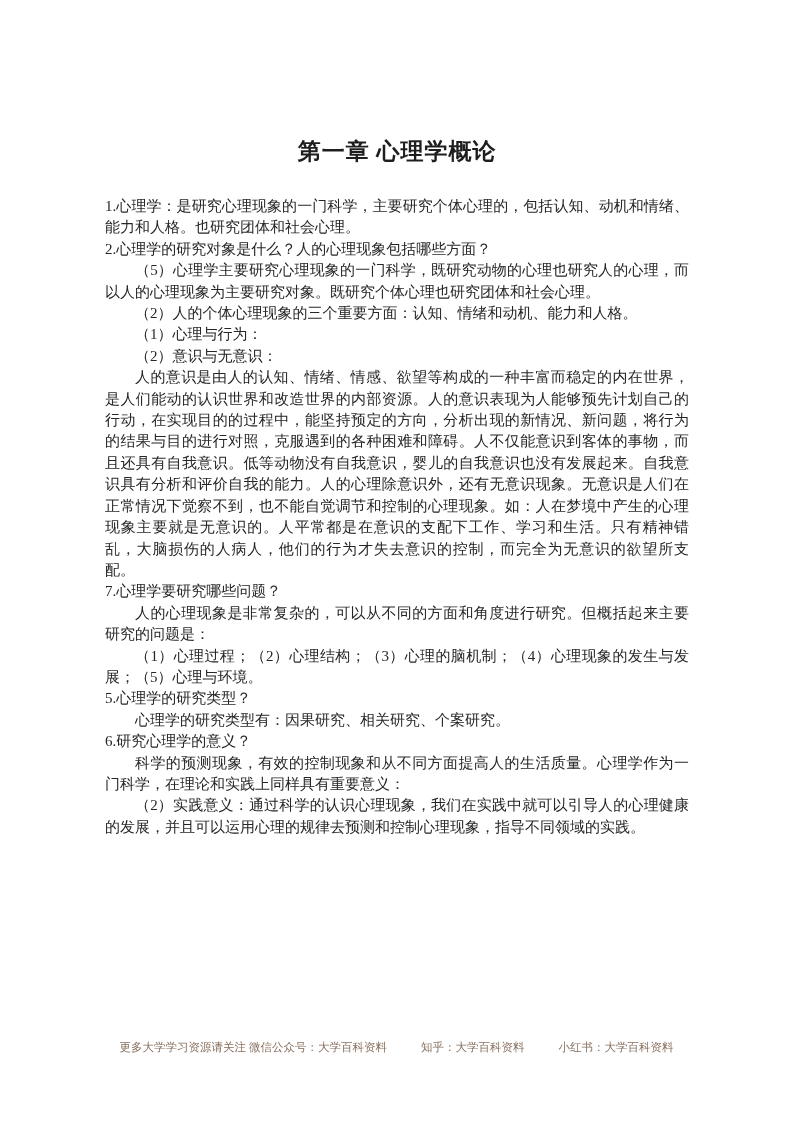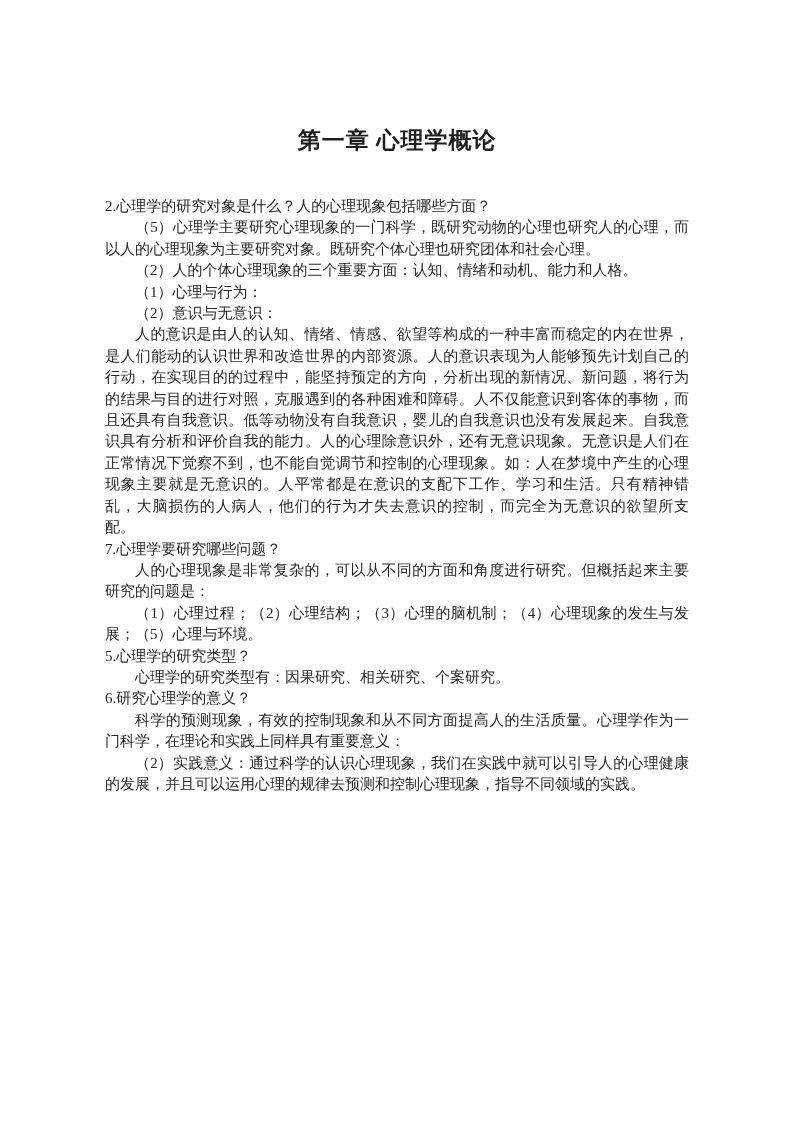--- a/index.html
+++ b/index.html
@@ -10,21 +10,21 @@
   .page {
     position: relative;
     width: 793px;
     height: 1122px;
     background: #ffffff;
     overflow: hidden;
     font-family: "Liberation Serif", "DejaVu Serif", serif;
   }
   .doc-title {
     position: absolute;
-    top: 110px;
+    top: 121px;
     left: 105px;
     width: 584px;
     text-align: center;
     font-size: 23px;
     font-weight: bold;
     color: #1e1e1e;
     letter-spacing: 1px;
     white-space: nowrap;
   }
   .doc-content {
@@ -58,30 +58,36 @@
   }
 </style>
 </head>
 <body>
 
 <div class="page">
 
   <h1 class="doc-title">第一章 心理学概论</h1>
 
   <div class="doc-content">
+    <p>1.心理学：是研究心理现象的一门科学，主要研究个体心理的，包括认知、动机和情绪、能力和人格。也研究团体和社会心理。</p>
     <p>2.心理学的研究对象是什么？人的心理现象包括哪些方面？</p>
     <p class="indent">（5）心理学主要研究心理现象的一门科学，既研究动物的心理也研究人的心理，而以人的心理现象为主要研究对象。既研究个体心理也研究团体和社会心理。</p>
     <p class="indent">（2）人的个体心理现象的三个重要方面：认知、情绪和动机、能力和人格。</p>
     <p class="indent">（1）心理与行为：</p>
     <p class="indent">（2）意识与无意识：</p>
     <p class="indent">人的意识是由人的认知、情绪、情感、欲望等构成的一种丰富而稳定的内在世界，是人们能动的认识世界和改造世界的内部资源。人的意识表现为人能够预先计划自己的行动，在实现目的的过程中，能坚持预定的方向，分析出现的新情况、新问题，将行为的结果与目的进行对照，克服遇到的各种困难和障碍。人不仅能意识到客体的事物，而且还具有自我意识。低等动物没有自我意识，婴儿的自我意识也没有发展起来。自我意识具有分析和评价自我的能力。人的心理除意识外，还有无意识现象。无意识是人们在正常情况下觉察不到，也不能自觉调节和控制的心理现象。如：人在梦境中产生的心理现象主要就是无意识的。人平常都是在意识的支配下工作、学习和生活。只有精神错乱，大脑损伤的人病人，他们的行为才失去意识的控制，而完全为无意识的欲望所支配。</p>
     <p>7.心理学要研究哪些问题？</p>
     <p class="indent">人的心理现象是非常复杂的，可以从不同的方面和角度进行研究。但概括起来主要研究的问题是：</p>
     <p class="indent">（1）心理过程；（2）心理结构；（3）心理的脑机制；（4）心理现象的发生与发展；（5）心理与环境。</p>
     <p>5.心理学的研究类型？</p>
     <p class="indent">心理学的研究类型有：因果研究、相关研究、个案研究。</p>
     <p>6.研究心理学的意义？</p>
     <p class="indent">科学的预测现象，有效的控制现象和从不同方面提高人的生活质量。心理学作为一门科学，在理论和实践上同样具有重要意义：</p>
     <p class="indent">（2）实践意义：通过科学的认识心理现象，我们在实践中就可以引导人的心理健康的发展，并且可以运用心理的规律去预测和控制心理现象，指导不同领域的实践。</p>
   </div>
 
+  <div class="doc-footer">
+    <span>更多大学学习资源请关注 微信公众号：大学百科资料</span>
+    <span>知乎：大学百科资料</span>
+    <span>小红书：大学百科资料</span>
+  </div>
 
 </div>
 
 </body></html>

